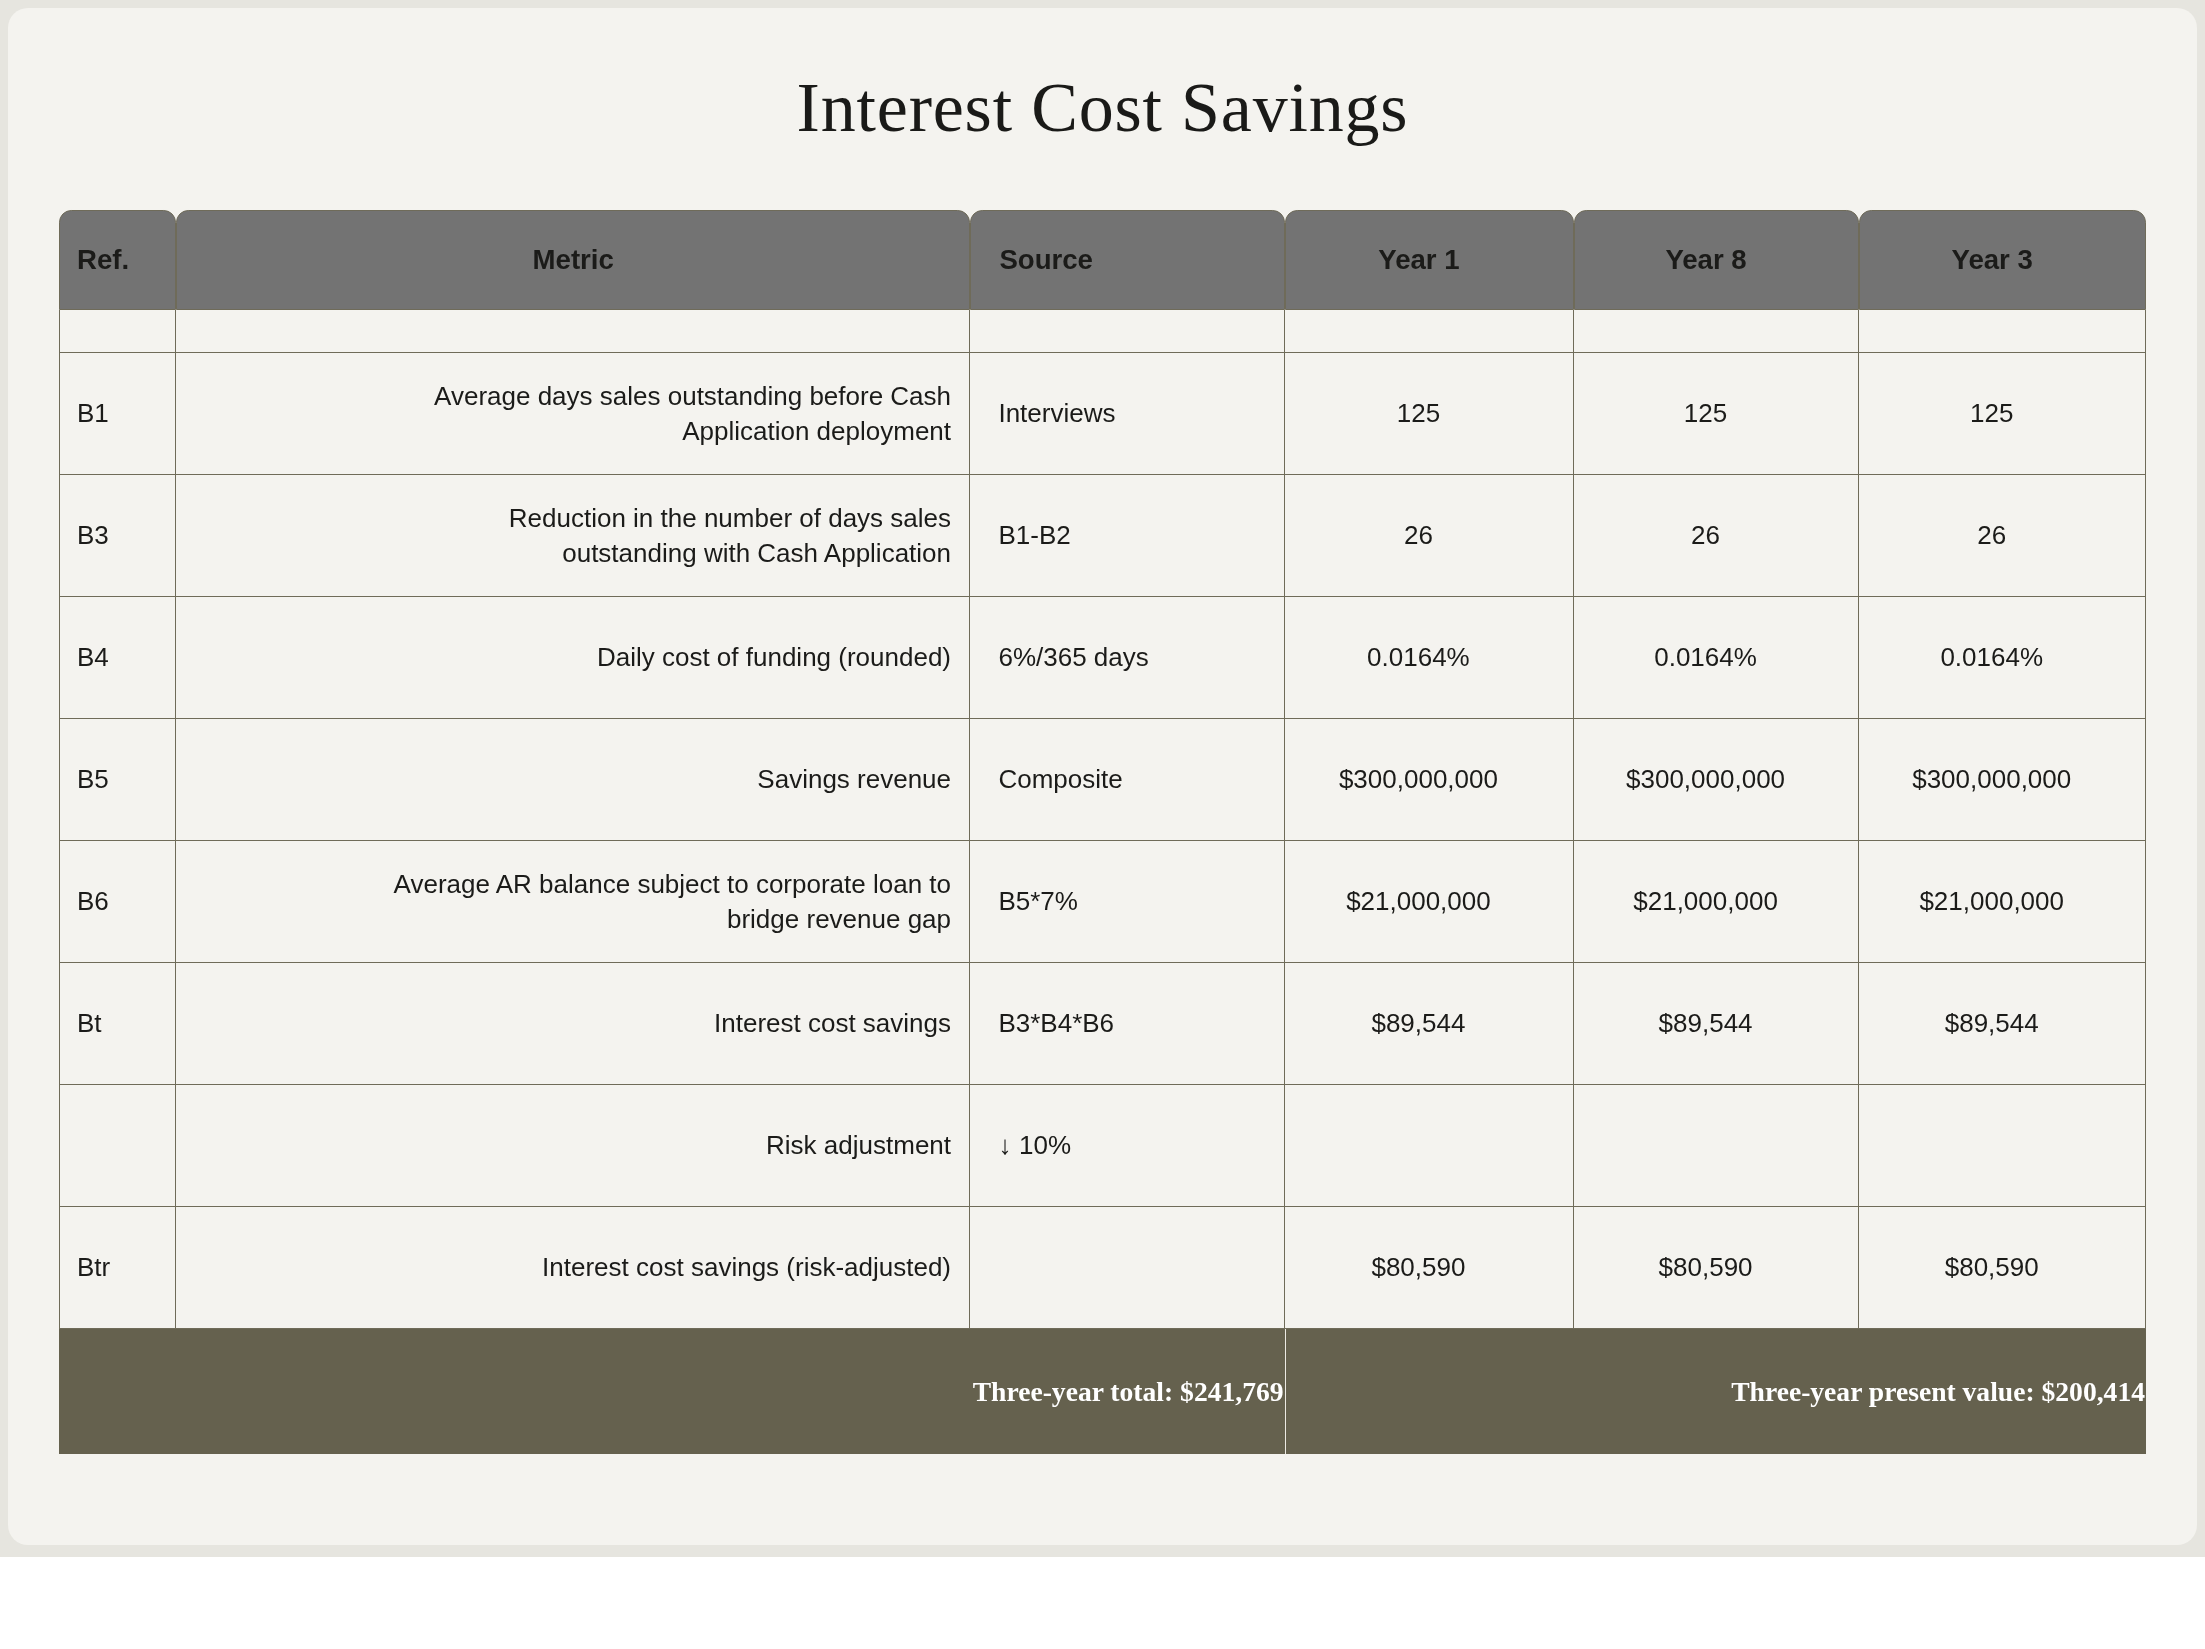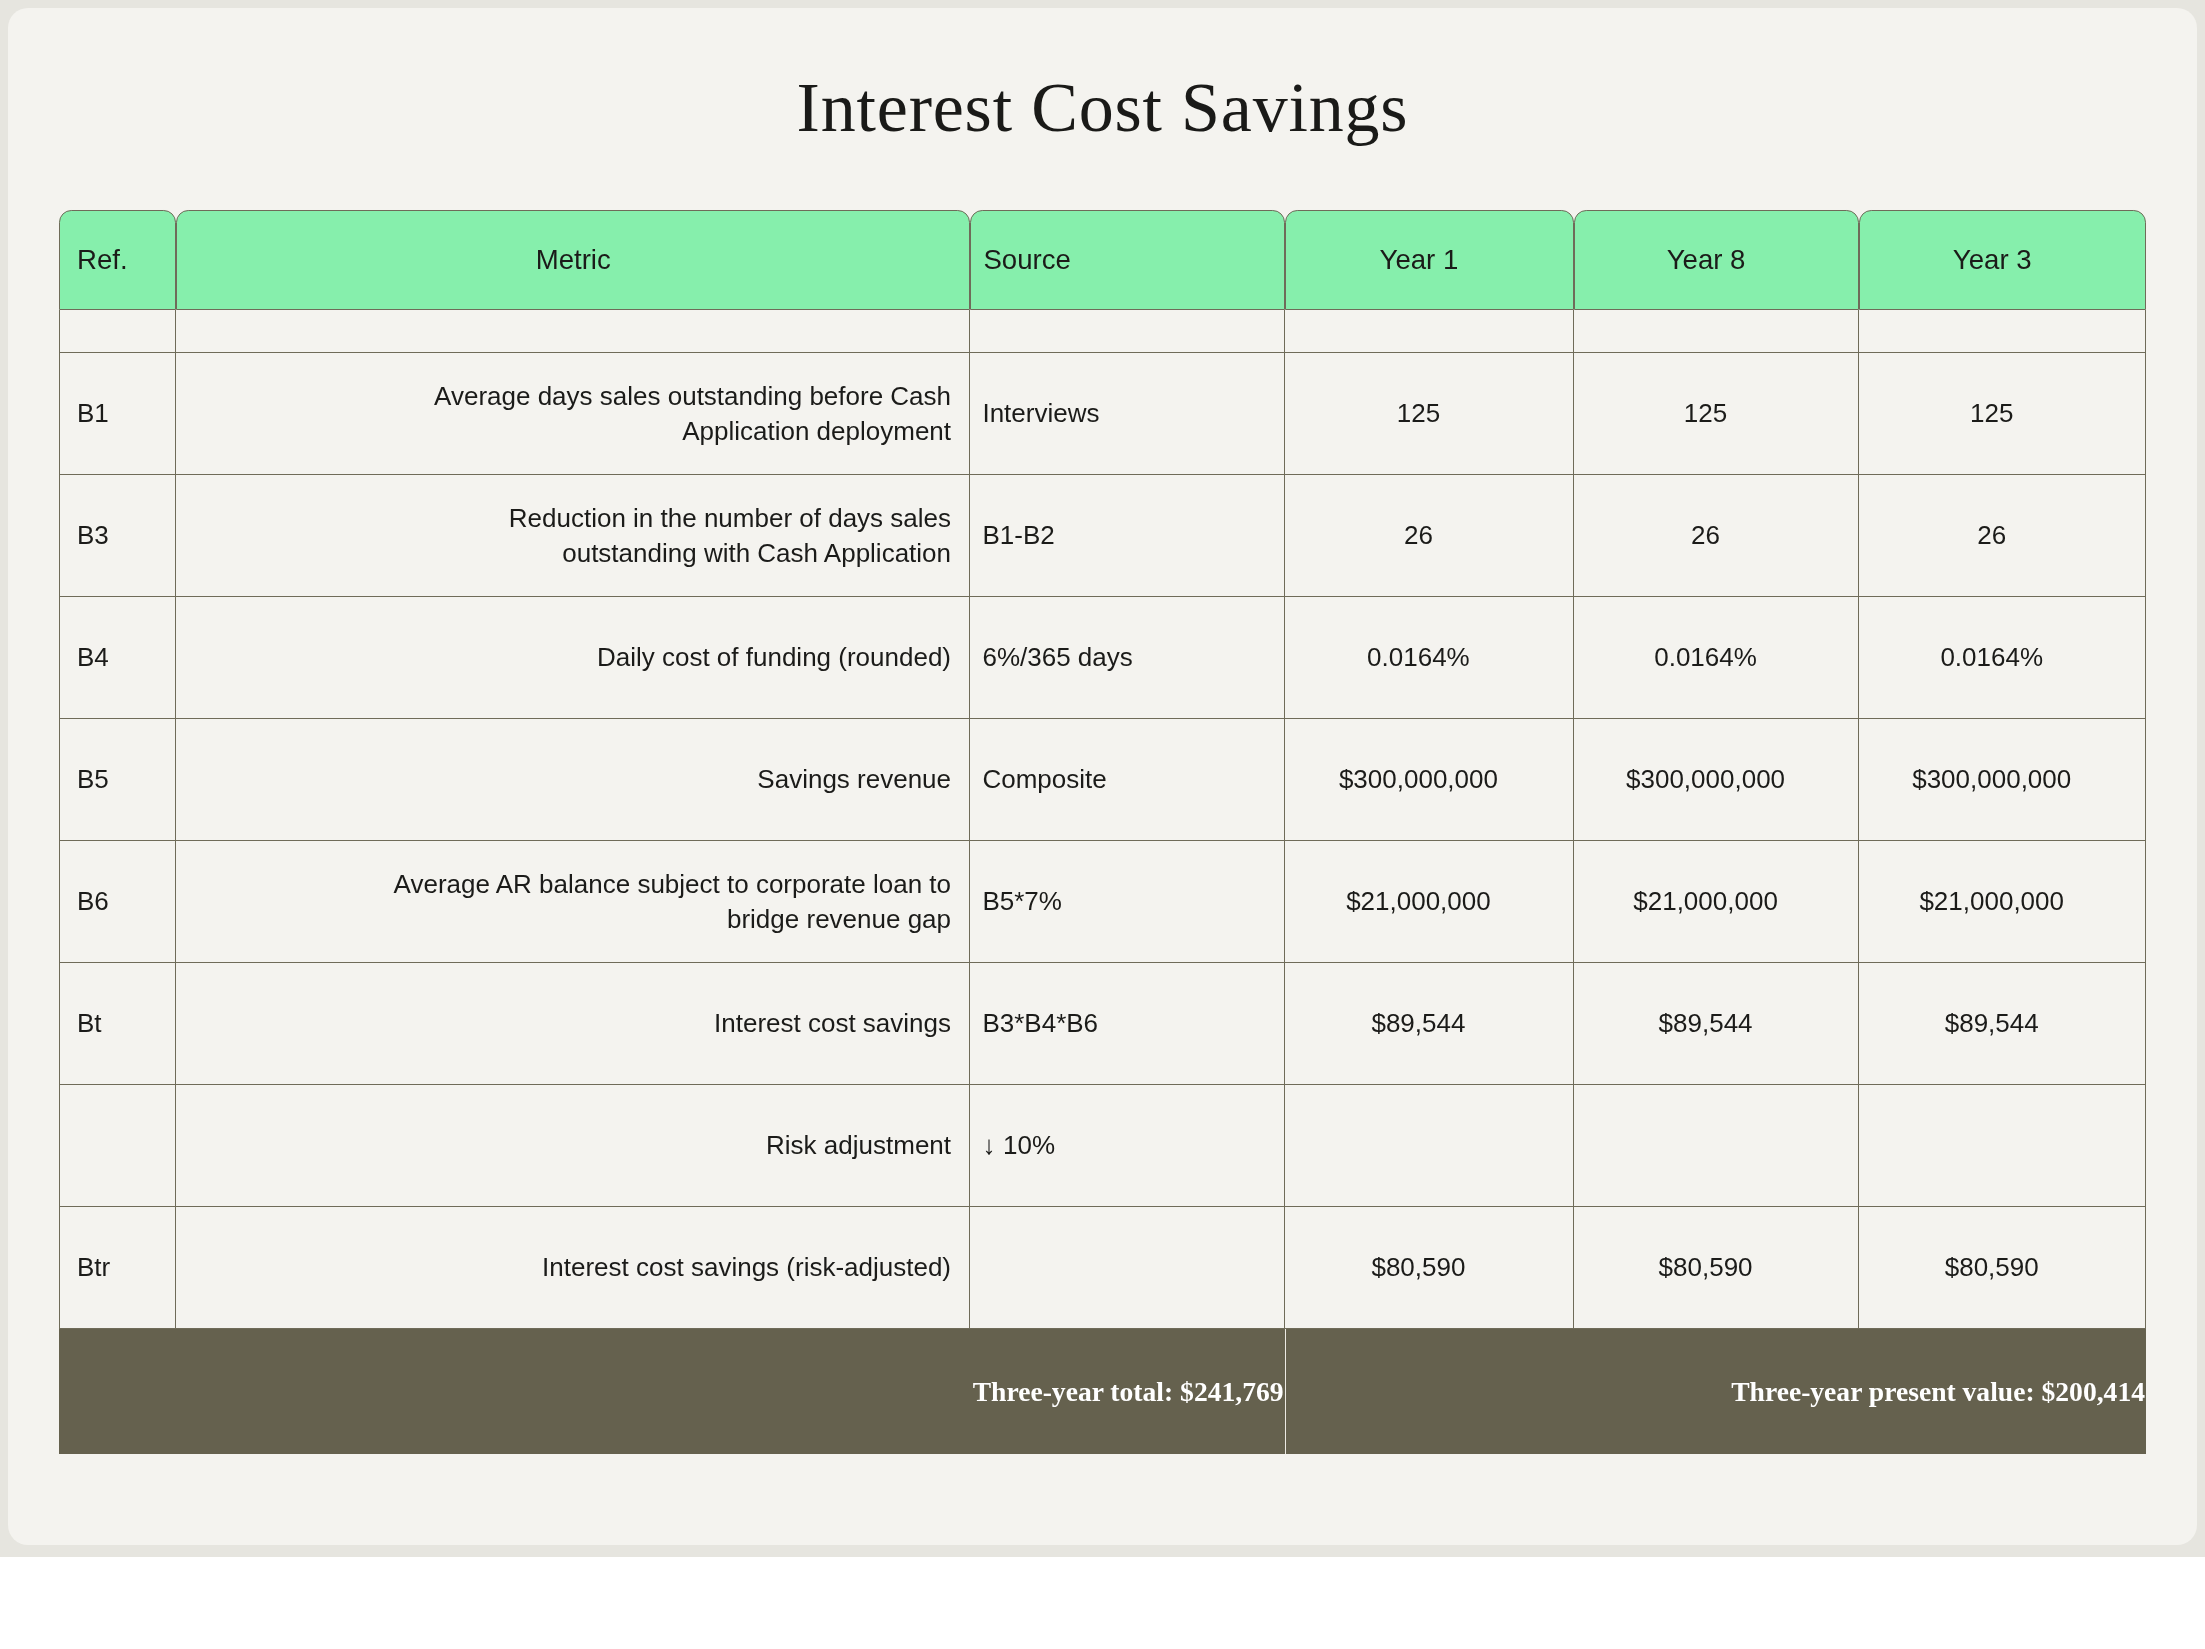--- a/index.html
+++ b/index.html
@@ -28,42 +28,42 @@
   }
   table.report {
     width:2087px;
     margin:63px auto 0 auto;
     border-collapse:separate;
     border-spacing:0;
     table-layout:fixed;
     color:#1b1b19;
   }
   th {
-    background:#86efac;
+    background:#737373;
     border:1.5px solid #6f6b59;
     border-radius:12.3px 12.3px 0 0;
     font-size:27.6px;
-    font-weight:400;
+    font-weight:700;
     height:96px;
     vertical-align:middle;
   }
   td {
     background:#f4f3ef;
     border-right:1.5px solid #6f6b59;
     border-bottom:1.5px solid #6f6b59;
     font-size:26px;
     vertical-align:middle;
   }
   tr td:first-child { border-left:1.5px solid #6f6b59; }
   tr.row-spacer td { height:40px; }
   tr.row-data td { height:119px; }
   .c-ref   { text-align:left;  padding-left:17px; }
   .c-metric{ text-align:right;  padding-left:20px; padding-right:18.4px;
              line-height:1.32; white-space:pre-line; }
-  .c-source{ text-align:left;  padding-left:12px; }
+  .c-source{ text-align:left;  padding-left:28px; }
   .c-year  { text-align:center; padding-right:21.4px; }
   th.h-center { text-align:center; padding:0; }
   .arrow-icon { margin-right:7.7px; }
   tr.row-footer td {
     background:#65614e;
     color:#ffffff;
     font-size:27.6px;
     font-weight:700;
     text-align:right;
     height:123px;

